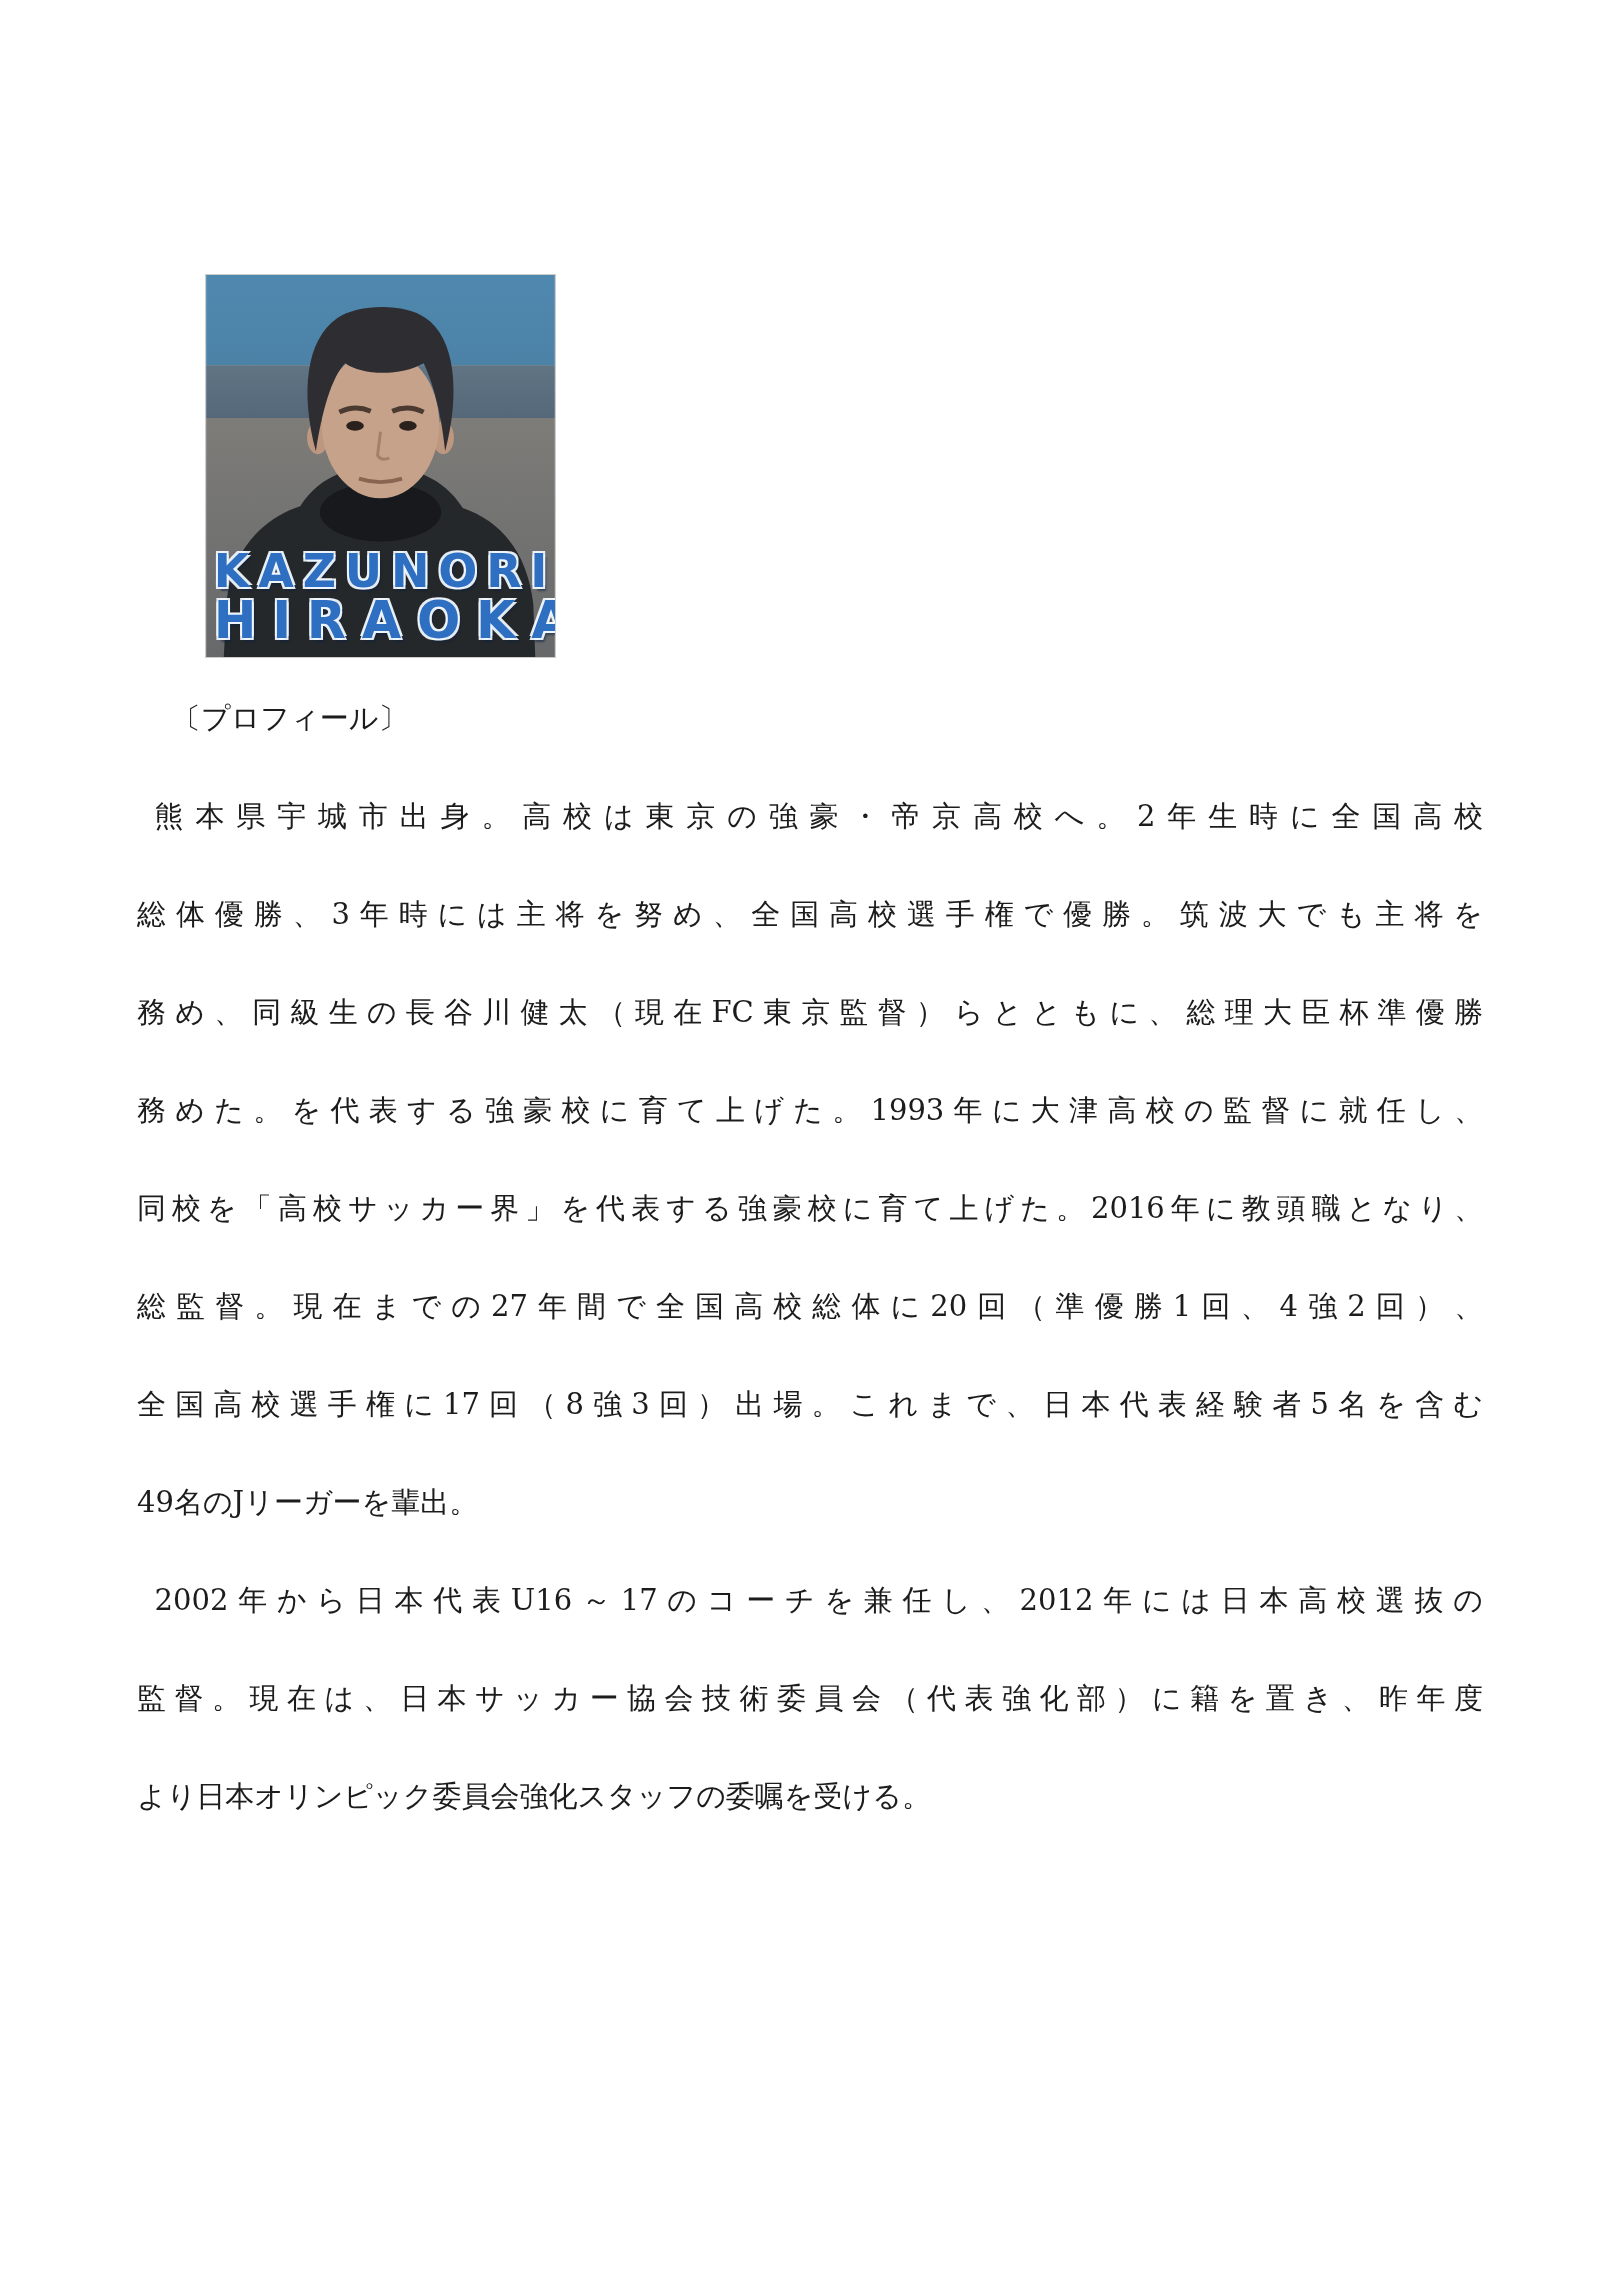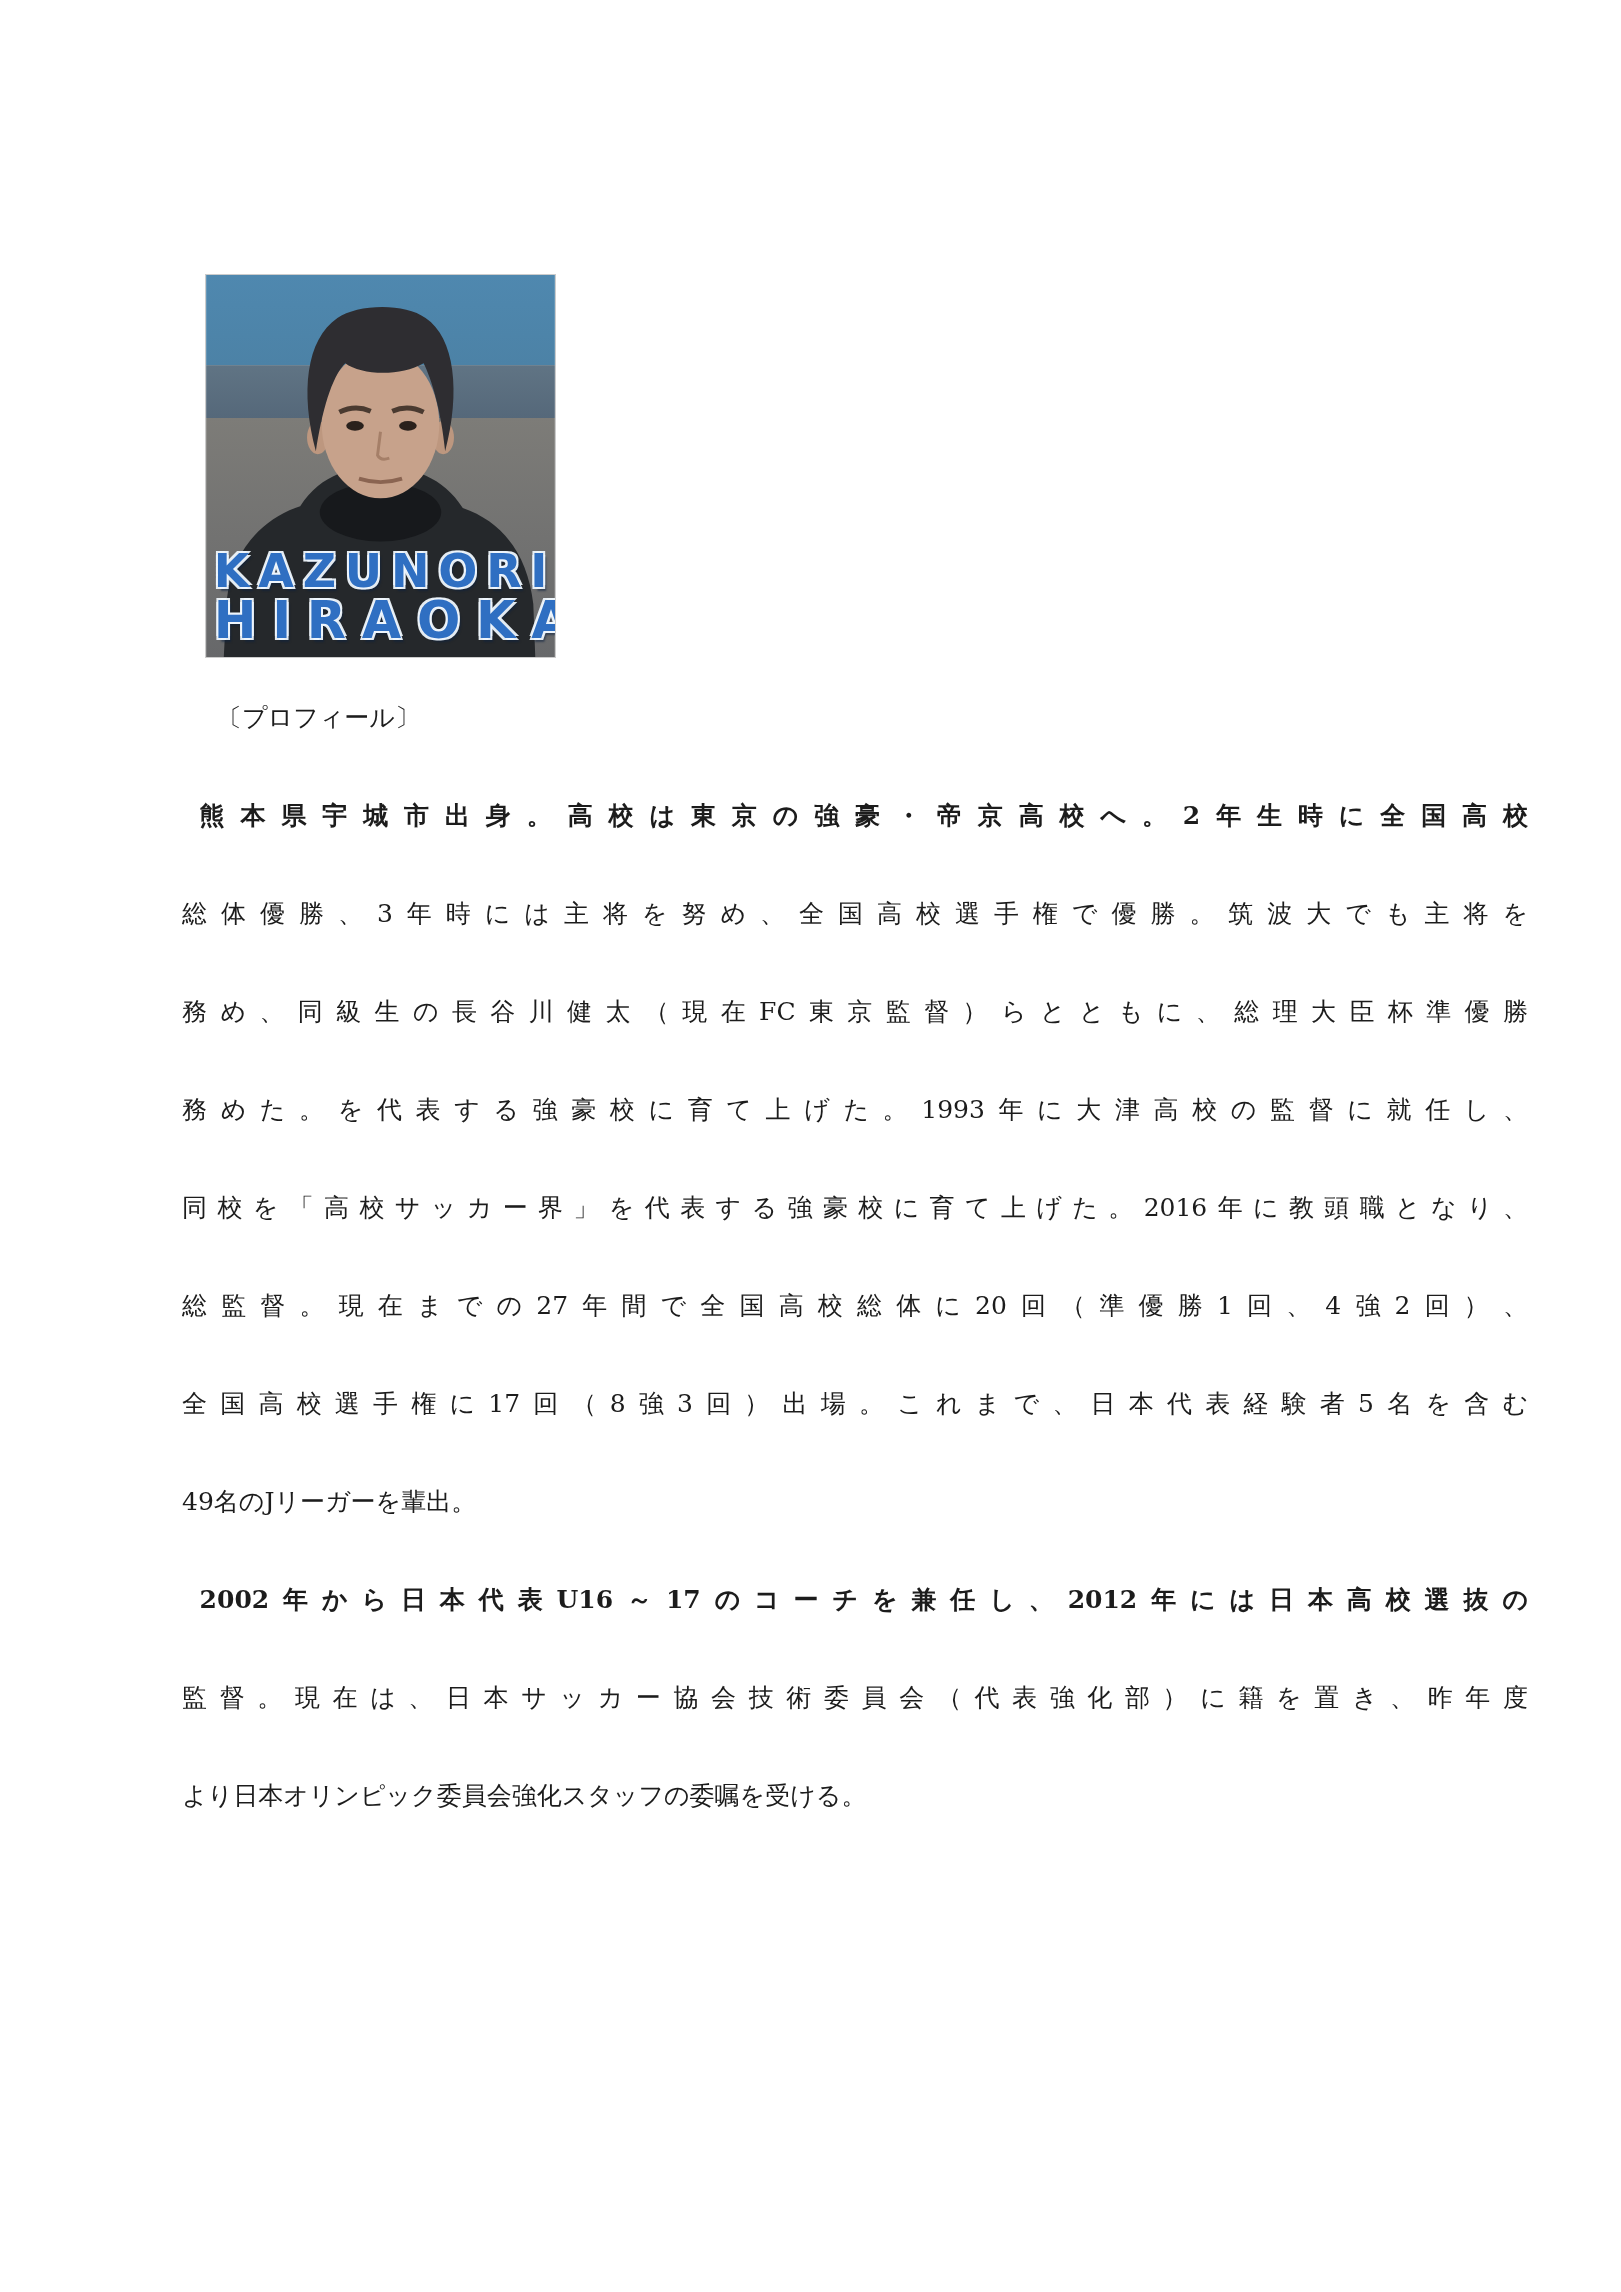--- a/index.html
+++ b/index.html
@@ -38,35 +38,34 @@
       2.9px 3.9px 2px rgba(12,32,62,.55);
   }
   .name-row1{font-size:46px; letter-spacing:8.8px;  line-height:49px; white-space:nowrap;}
   .name-row2{font-size:51px; letter-spacing:15.7px; line-height:49px; white-space:nowrap;text-align:right;}
 
   
   .textflow{
     position:absolute;
     left:137px; top:669px;
     width:1346px;
-    font-size:25px;
-    margin-left:45px;
+    font-size:29px;
   }
   .hline{
     height:98px; line-height:98px;
     padding-left:35px;
     text-align:left;
   }
   .line{
     height:98px; line-height:98px;
     text-align:justify;
     text-align-last:justify;
     text-justify:inter-character;
   }
-  .line.first{padding-left:17.6px;font-weight:bold;}
+  .line.first{padding-left:17.6px;}
   .line.last{text-align-last:left;}
 </style>
 </head>
 <body>
 
 <div class="page">
 
   <div class="photo">
     <svg width="349" height="382" viewBox="0 0 356 390">
       <defs>

